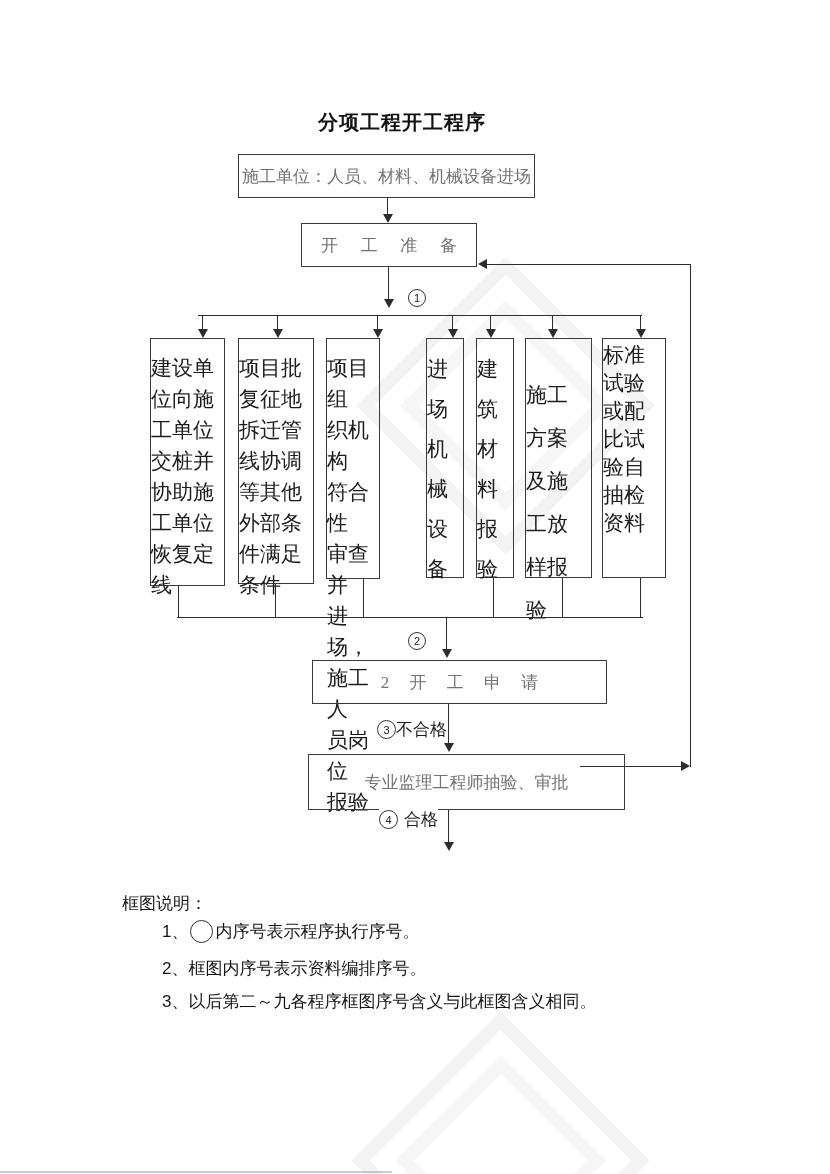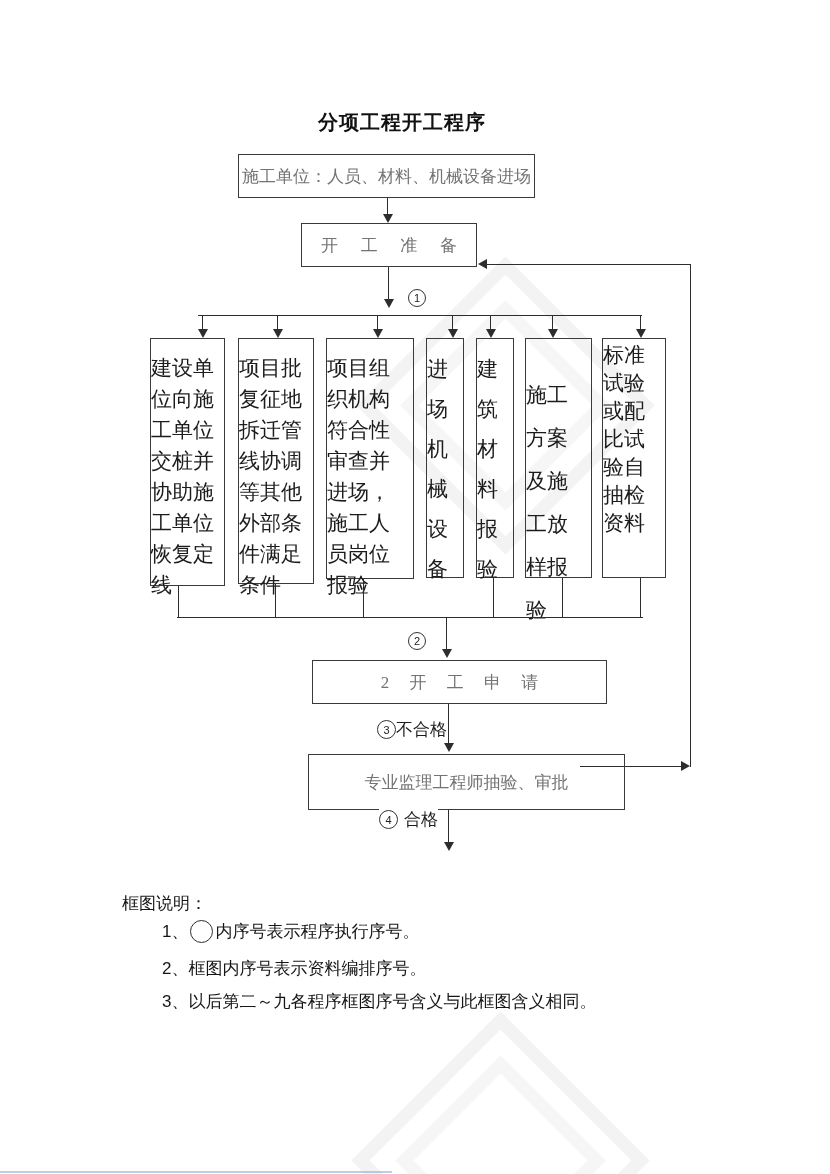--- a/index.html
+++ b/index.html
@@ -110,21 +110,21 @@
 恢复定
 线</div>
   <div class="col c2" style="left:238px;top:338px;width:76px;height:246px;">项目批
 复征地
 拆迁管
 线协调
 等其他
 外部条
 件满足
 条件</div>
-  <div class="col c3" style="left:326px;top:338px;width:88px;height:241px;">项目组
+  <div class="col c3" style="left:326px;top:338px;width:54px;height:241px;">项目组
 织机构
 符合性
 审查并
 进场，
 施工人
 员岗位
 报验</div>
   <div class="col c4" style="left:426px;top:338px;width:38px;height:240px;">进
 场
 机

